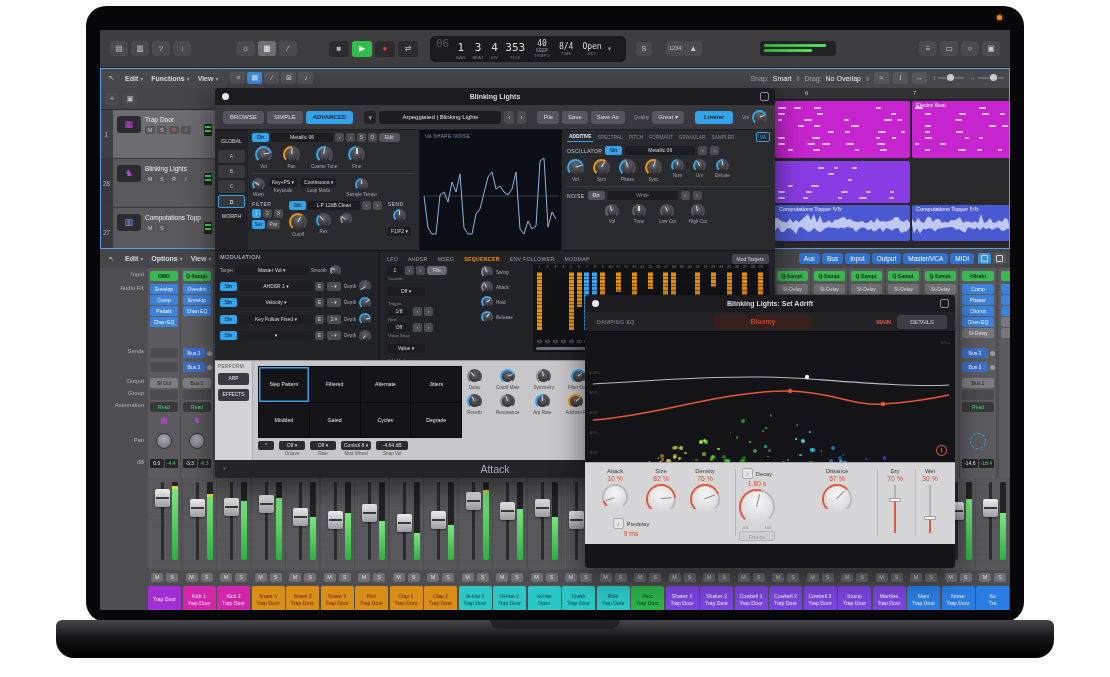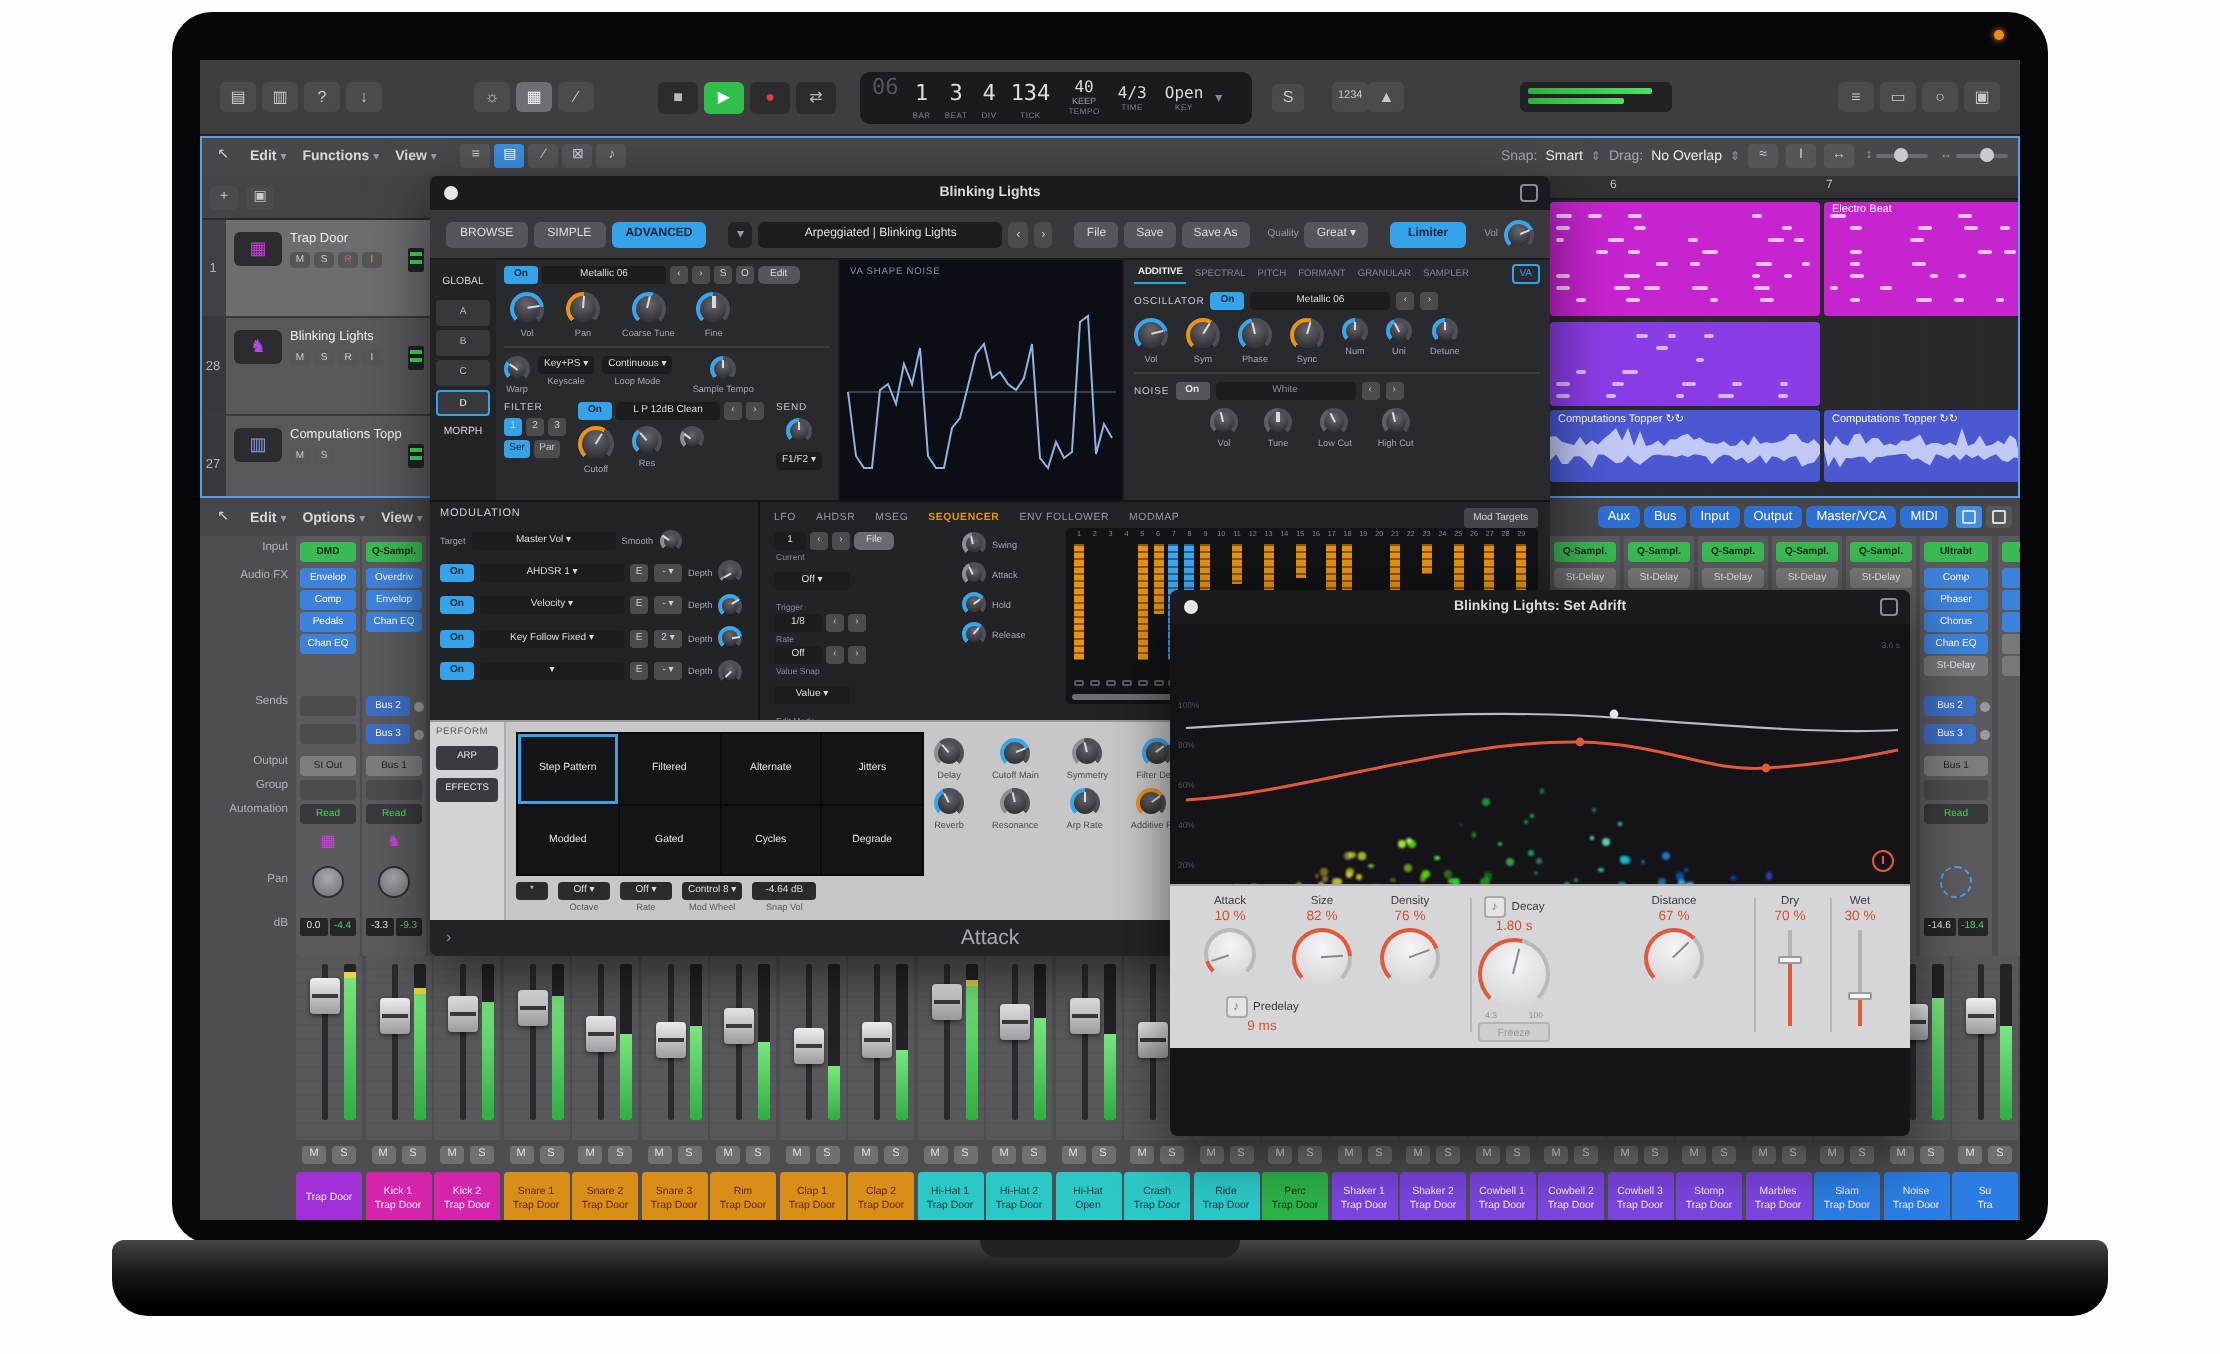--- a/index.html
+++ b/index.html
@@ -252,29 +252,29 @@
           <div class="tp-btn play">▶</div>
           <div class="tp-btn rec">●</div>
           <div class="tp-btn ">⇄</div>
         </div>
       <div class="lcd">
         <div class="lcd-pos">
           <span class="lcd-num lcd-ghost">06</span>
           <span class="lcd-cell"><span class="lcd-num">1</span><div class="lcd-lab">BAR</div></span>
           <span class="lcd-cell"><span class="lcd-num">3</span><div class="lcd-lab">BEAT</div></span>
           <span class="lcd-cell"><span class="lcd-num">4</span><div class="lcd-lab">DIV</div></span>
-          <span class="lcd-cell"><span class="lcd-num">134</span><div class="lcd-lab">TICK</div></span>
+          <span class="lcd-cell"><span class="lcd-num">353</span><div class="lcd-lab">TICK</div></span>
         </div>
         <div class="lcd-col">
             <div class="lcd-mid">40</div>
             <div class="lcd-sub">KEEP</div>
             <div class="lcd-lab">TEMPO</div>
           </div>
         <div class="lcd-col">
-            <div class="lcd-mid">4/3</div>
+            <div class="lcd-mid">8/4</div>
             <div class="lcd-lab">TIME</div>
           </div>
         <div class="lcd-col">
             <div class="lcd-mid">Open</div>
             <div class="lcd-lab">KEY</div>
           </div>
         <span class="lcd-car">▾</span>
       </div>
       <div class="tb-solo">S</div>
       <div class="tb-chip" style="margin-left:14px;font-size:5.5px;">1234</div>
@@ -1592,20 +1592,26 @@
         <div class="ttl">Attack</div>
       </div>
     </div>
 
     <div class="pwin chromaverb">
       <div class="ptitle">
         <span class="pdot"></span>
         <span>Blinking Lights: Set Adrift</span>
         <span class="plink"></span>
       </div>
+      <div class="cv-head">
+        <span class="cv-damping">DAMPING EQ</span>
+        <span class="cv-preset">Bloomy</span>
+        <span class="cv-main">MAIN</span>
+        <span class="cv-details">DETAILS</span>
+      </div>
       <div class="cv-viz" id="cv-viz">
         <svg id="cv-curves" width="370" height="130" style="position:absolute;left:0;top:0;z-index:3;">
             <path d="M8,52 C90,47 160,42 225,47 C280,51 330,55 364,53" fill="none" stroke="#b9b9bf" stroke-width="1.1"></path>
             <path d="M8,88 C70,84 140,58 205,59 C248,60 268,74 298,72 C330,70 350,66 364,63" fill="none" stroke="#e2593a" stroke-width="1.5"></path>
             <circle cx="205" cy="59" r="2.2" fill="#e2593a"></circle>
             <circle cx="298" cy="72" r="2.2" fill="#e2593a"></circle>
             <circle cx="222" cy="45" r="2.2" fill="#e8e8ec"></circle>
           </svg>
         <span class="cv-axis-r">3.6 s</span>
         <span class="cv-power"></span>

